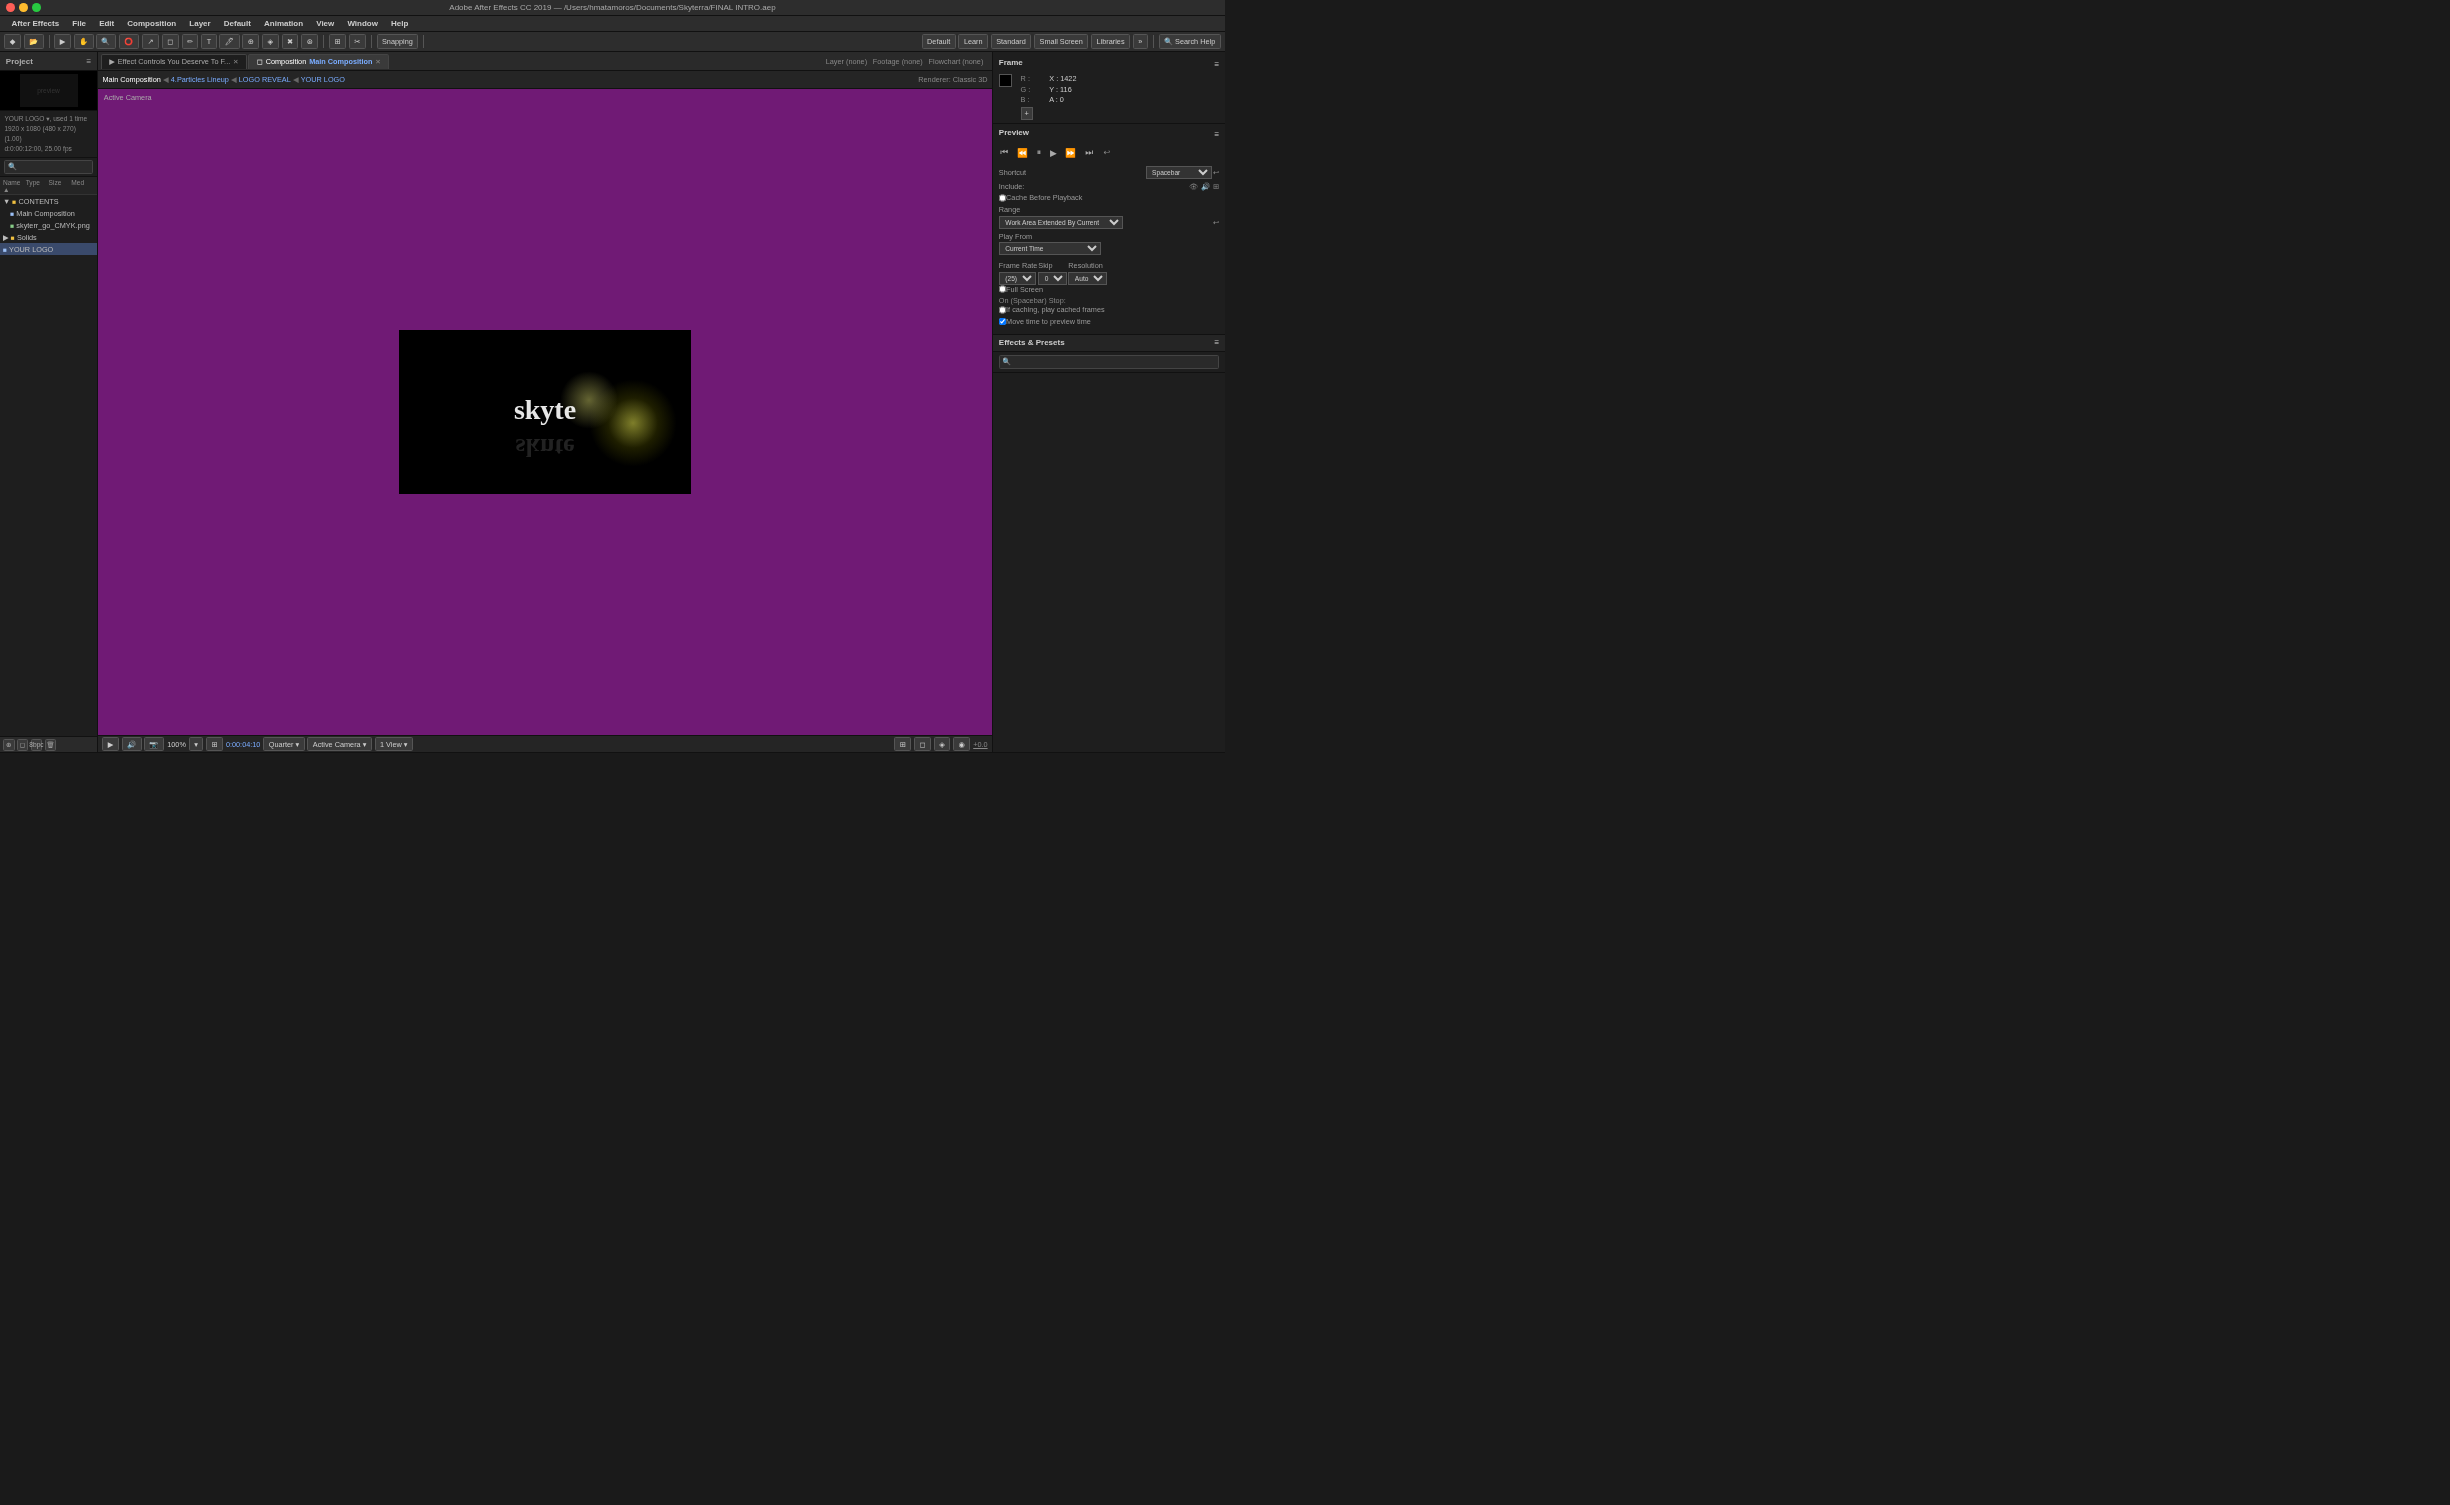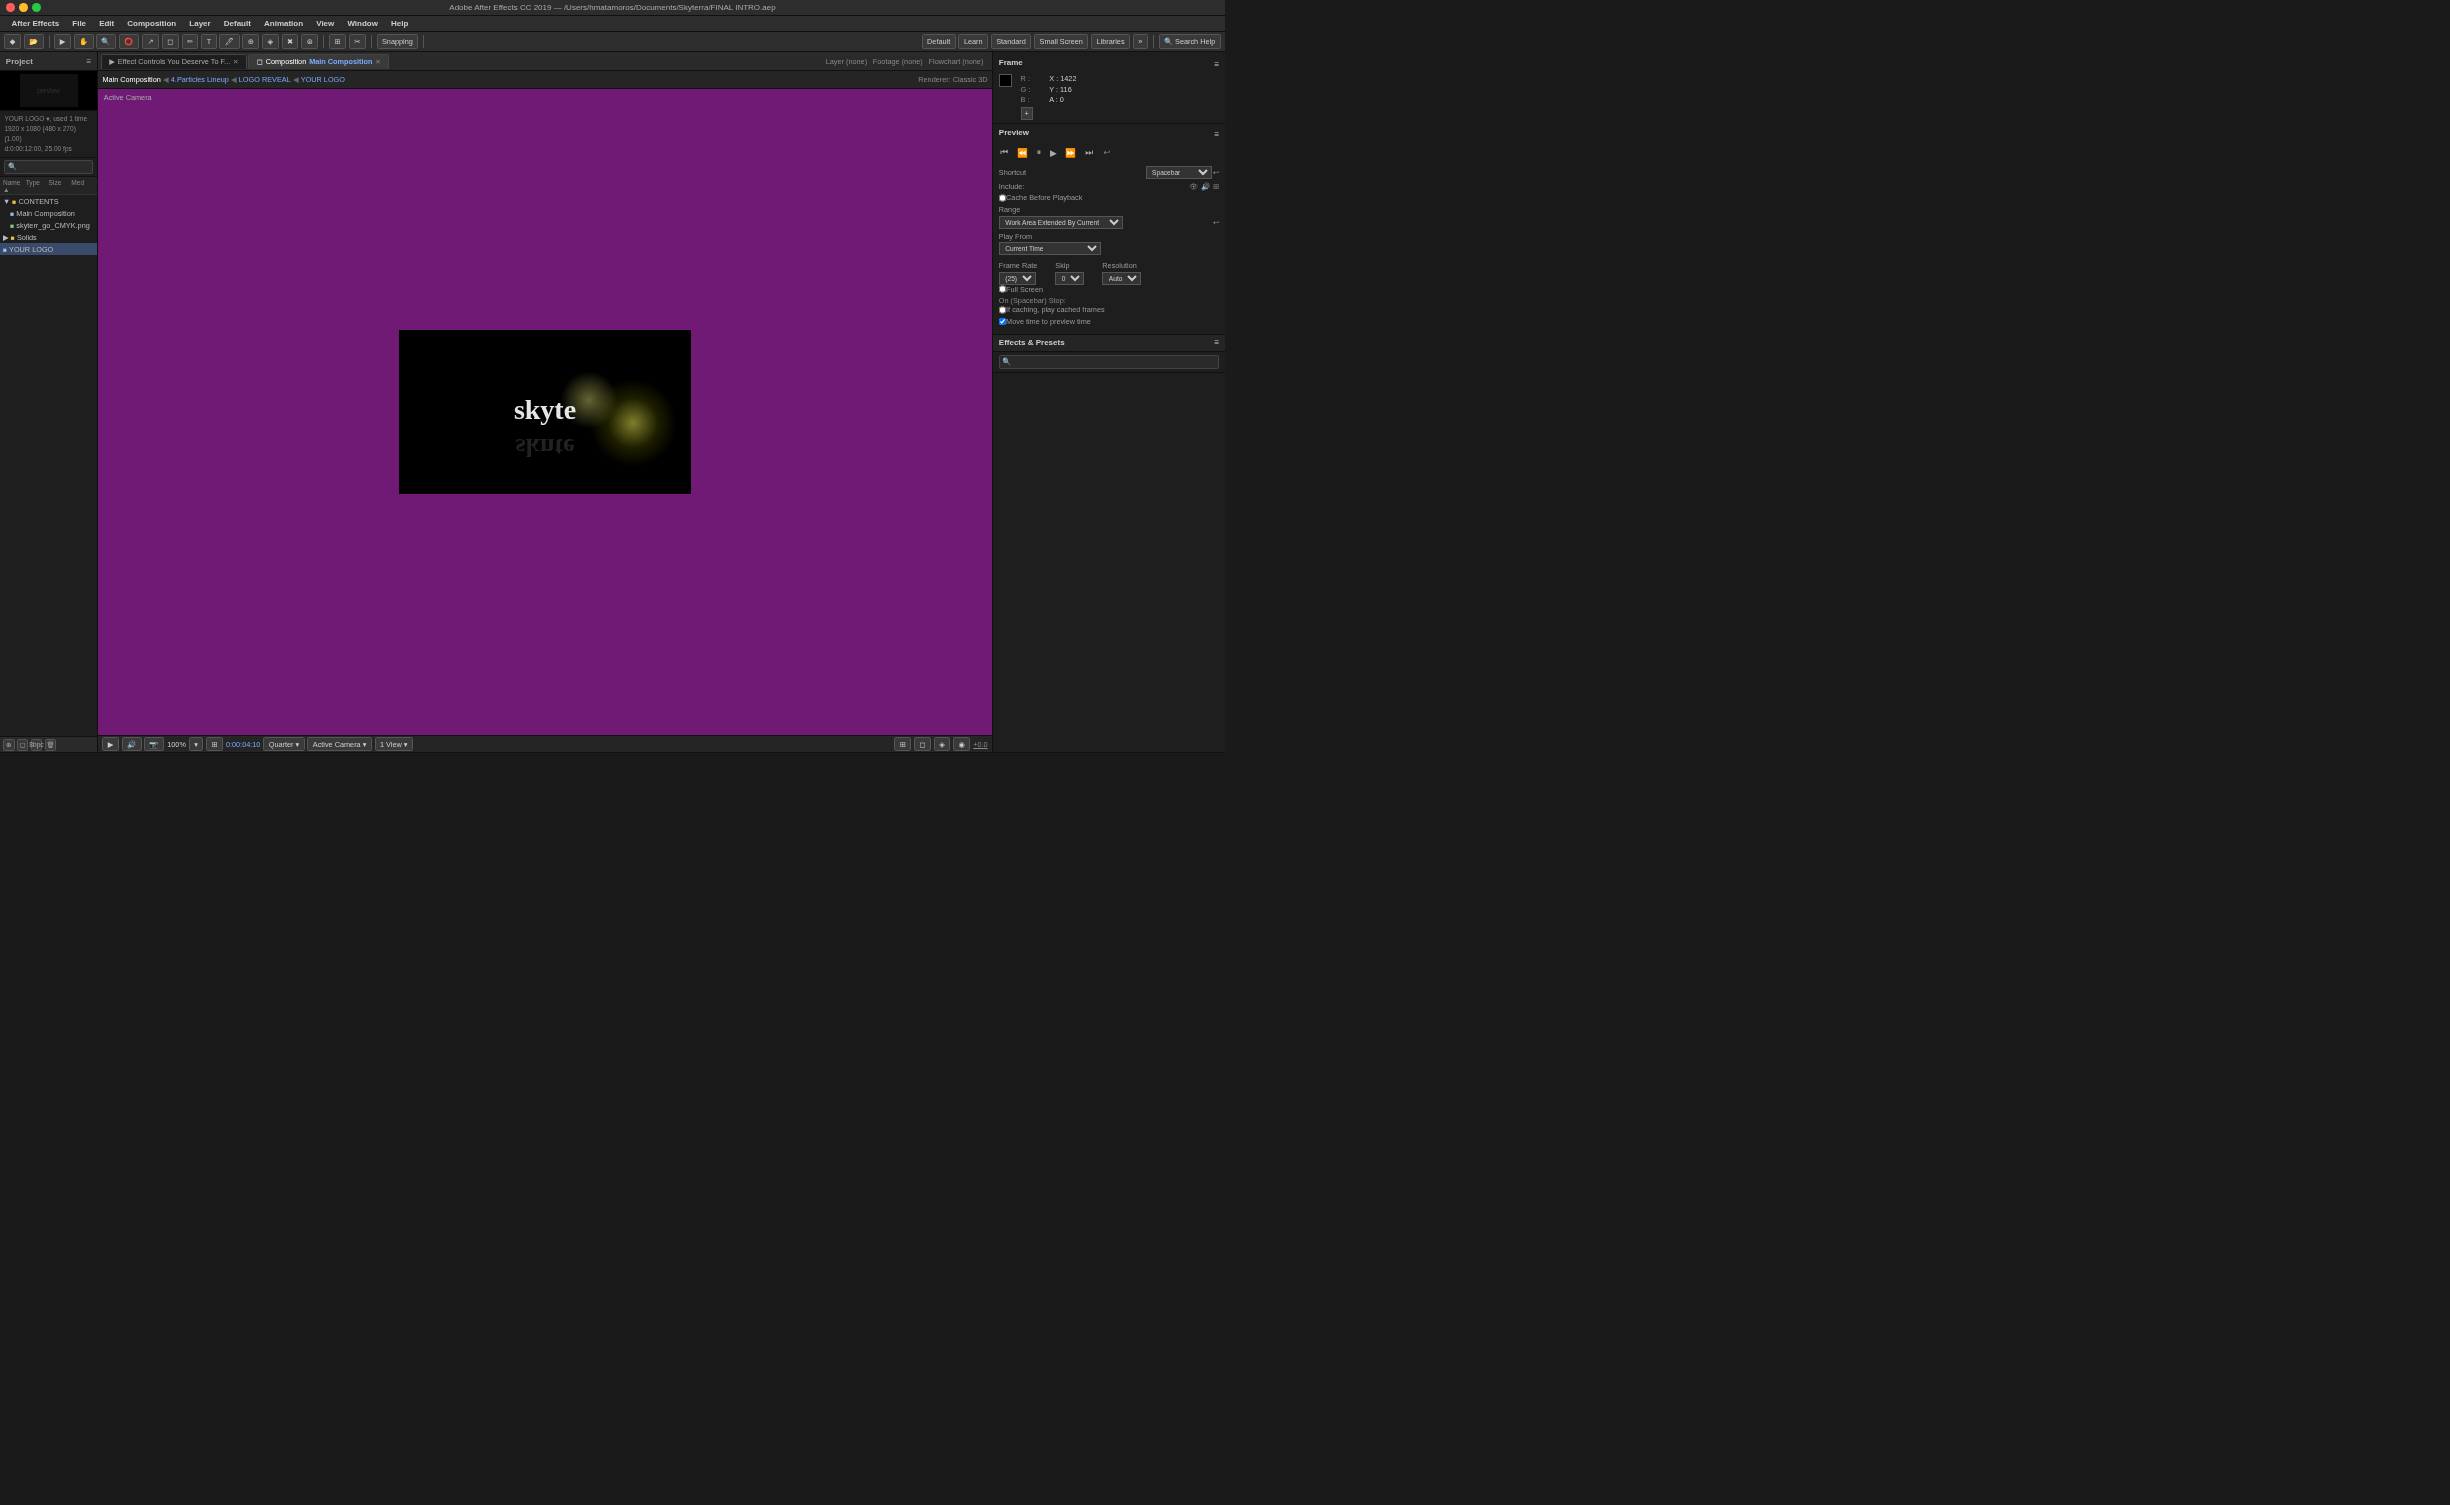--- a/index.html
+++ b/index.html
@@ -980,21 +980,21 @@
         <span style="cursor:pointer; color:#888;">↩</span>
       </div>
 
       <div class="range-label">Play From</div>
       <div class="settings-row">
         <select class="settings-select" style="min-width:102px;">
           <option>Current Time</option>
         </select>
       </div>
 
-      <div style="display:flex; gap:18px; align-items:center; margin-top:2.9px;">
+      <div style="display:flex; gap:1px; align-items:center; margin-top:2.9px;">
         <div>
           <div class="range-label">Frame Rate</div>
           <select class="settings-select" style="min-width:36px;">
             <option>(25)</option>
           </select>
         </div>
         <div>
           <div class="range-label">Skip</div>
           <select class="settings-select" style="min-width:25.5px;">
             <option>0</option>

